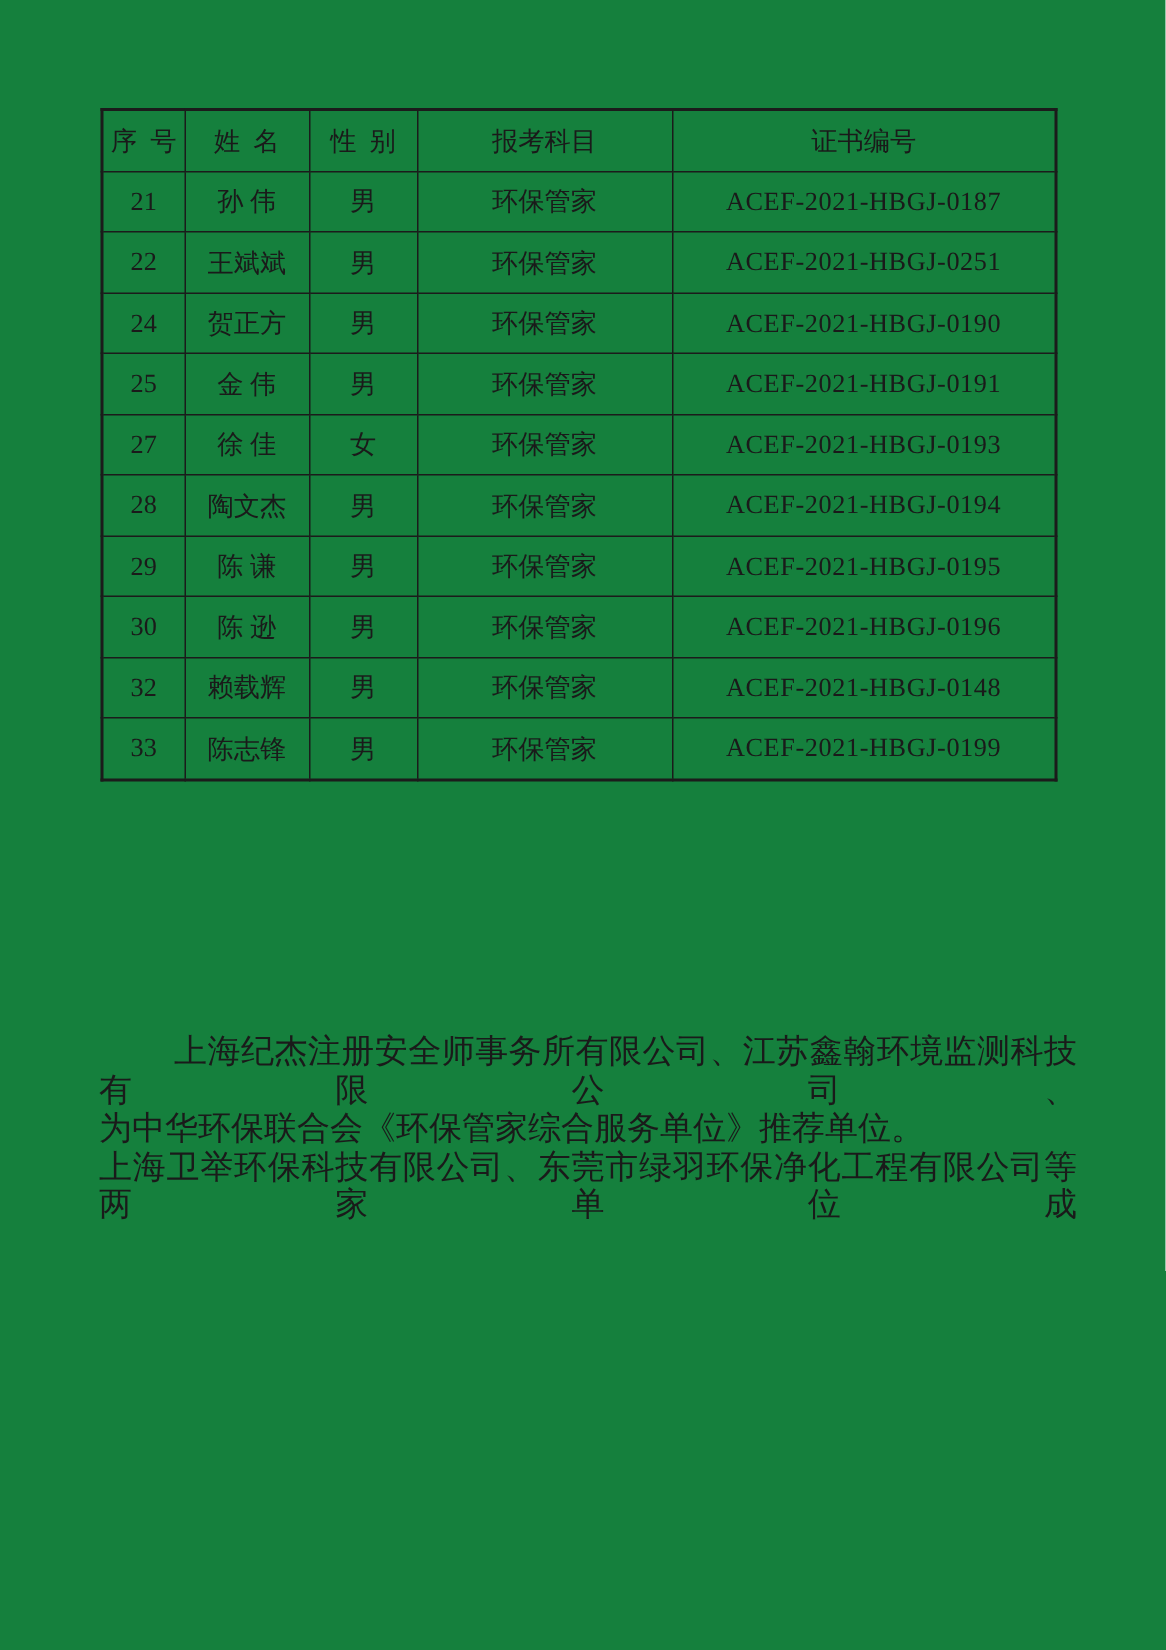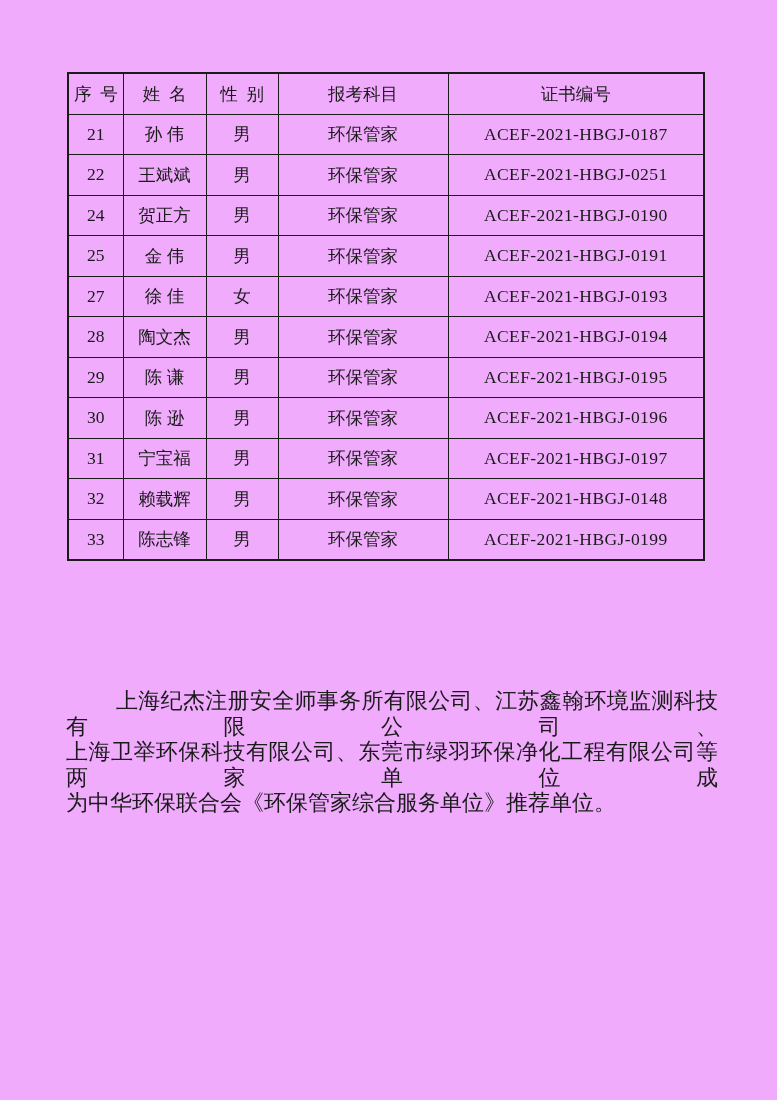--- a/index.html
+++ b/index.html
@@ -4,21 +4,21 @@
 <style>
   html, body {
     margin: 0;
     padding: 0;
     background: #ffffff;
   }
   .page {
     position: relative;
     width: 777px;
     height: 1100px;
-    background: #f0abfc;
+    background: #15803d;
     font-family: "Liberation Serif", "DejaVu Serif", serif;
     color: #1a1a1a;
     overflow: hidden;
   }
   table.doc-table {
     position: absolute;
     left: 67px;
     top: 72px;
     width: 636px;
     border-collapse: collapse;
@@ -141,27 +141,20 @@
     </tr>
 
     <tr>
       <td>30</td>
       <td>陈 逊</td>
       <td>男</td>
       <td>环保管家</td>
       <td class="cert">ACEF-2021-HBGJ-0196</td>
     </tr>
 
-    <tr>
-      <td>31</td>
-      <td>宁宝福</td>
-      <td>男</td>
-      <td>环保管家</td>
-      <td class="cert">ACEF-2021-HBGJ-0197</td>
-    </tr>
 
     <tr>
       <td>32</td>
       <td>赖载辉</td>
       <td>男</td>
       <td>环保管家</td>
       <td class="cert">ACEF-2021-HBGJ-0148</td>
     </tr>
 
     <tr>
@@ -170,17 +163,17 @@
       <td>男</td>
       <td>环保管家</td>
       <td class="cert">ACEF-2021-HBGJ-0199</td>
     </tr>
 
   </tbody>
   </table>
 
   <div class="footer-para">
     <div class="footer-line fl-just fl-first">上海纪杰注册安全师事务所有限公司、江苏鑫翰环境监测科技有限公司、</div>
+    <div class="footer-line">为中华环保联合会《环保管家综合服务单位》推荐单位。</div>
     <div class="footer-line fl-just">上海卫举环保科技有限公司、东莞市绿羽环保净化工程有限公司等两家单位成</div>
-    <div class="footer-line">为中华环保联合会《环保管家综合服务单位》推荐单位。</div>
   </div>
 
 </div>
 
 </body></html>

